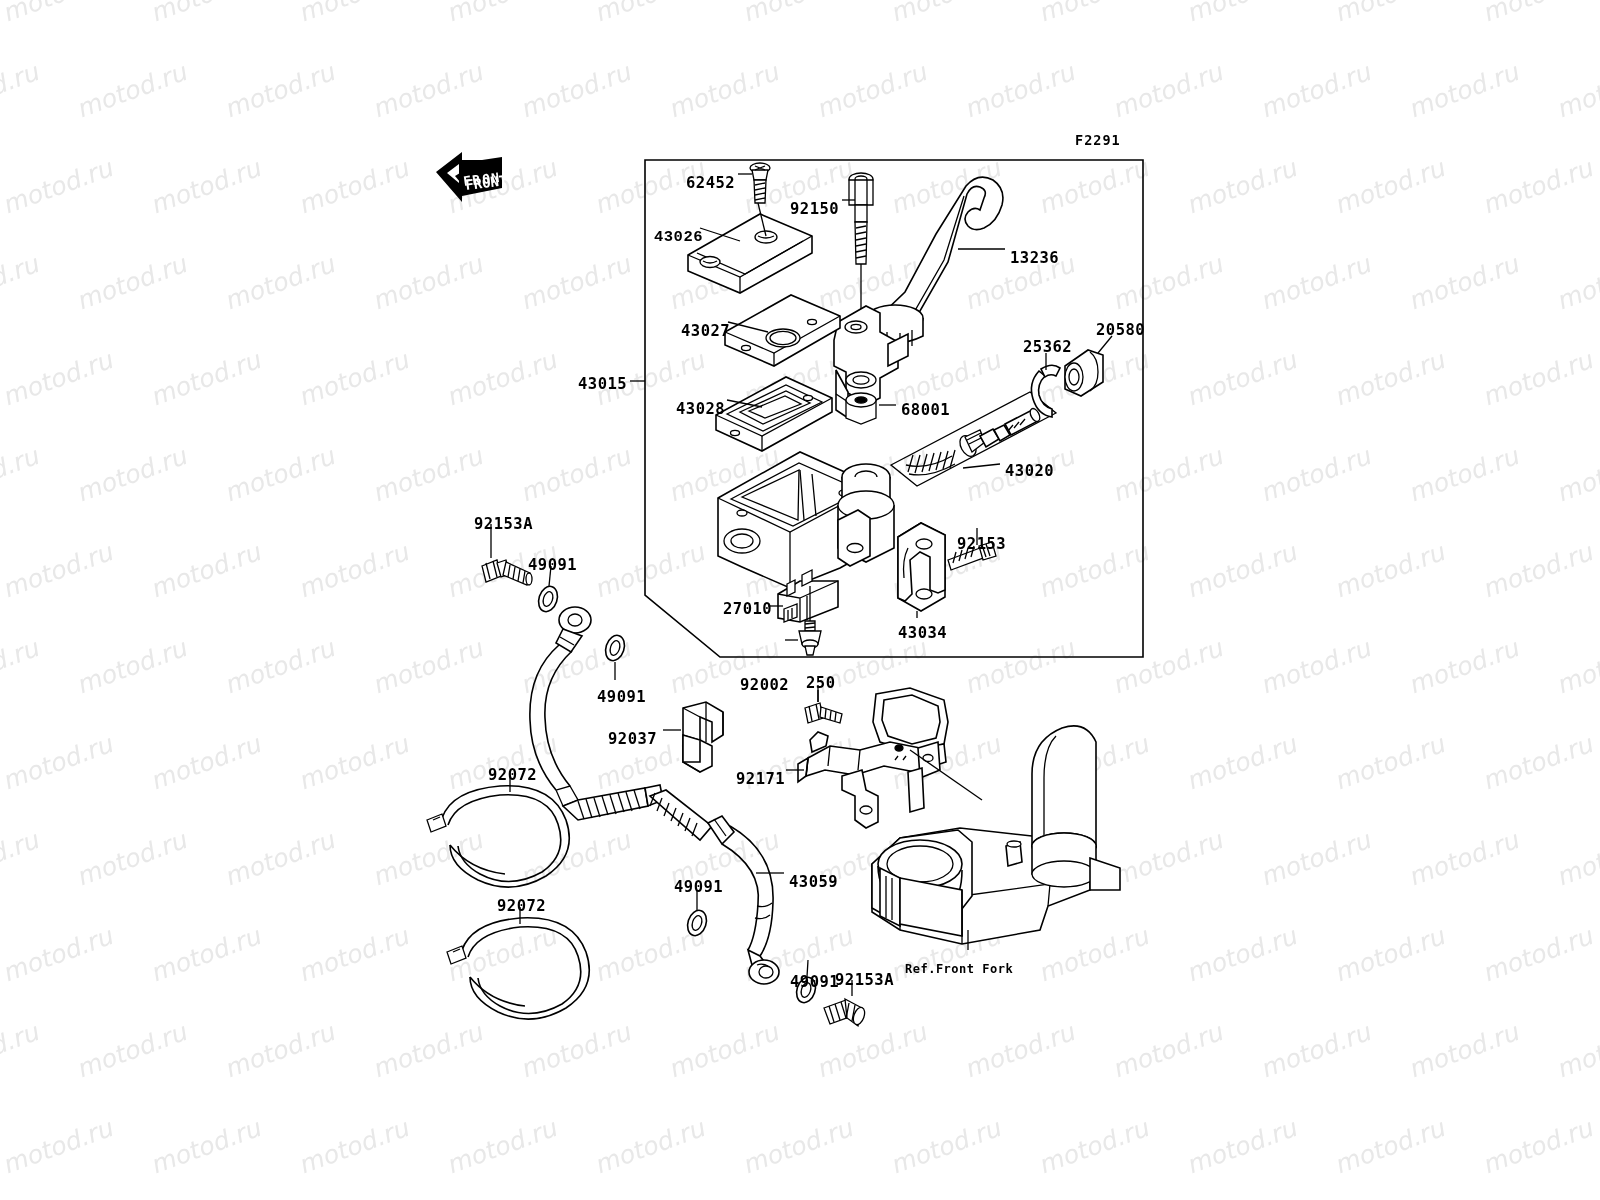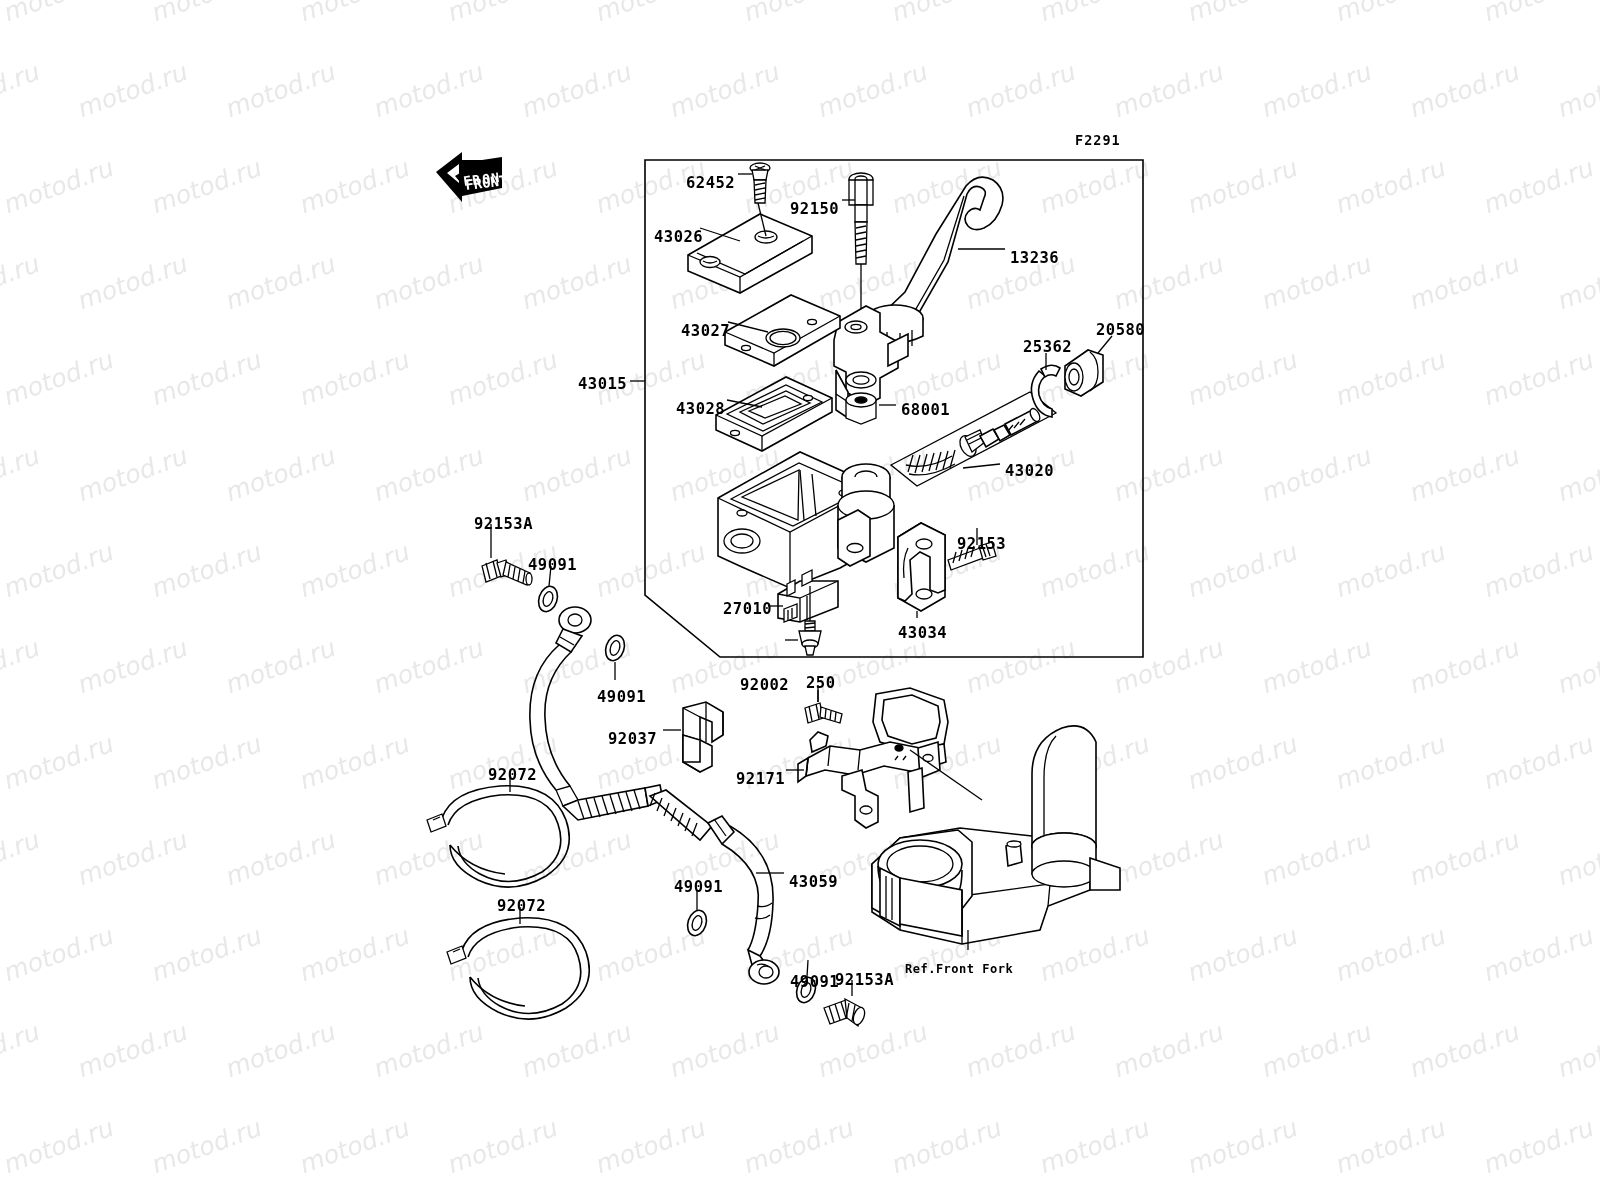--- a/index.html
+++ b/index.html
@@ -639,21 +639,21 @@
     </g>
     <line class="ln w1" x1="968" y1="930" x2="968" y2="950"></line>
 
     <line class="ln w1" x1="910" y1="750" x2="982" y2="800"></line>
 
   </svg>
 
   <div id="labels">
       <div class="lbl" style="left: 686px; top: 174px;">62452</div>
       <div class="lbl" style="left: 790px; top: 200px;">92150</div>
-      <div class="lbl" style="left: 654px; top: 228px;">43026</div>
+      <div class="lbl" style="left: 654px; top: 228px; font-family: Liberation Mono, monospace;">43026</div>
       <div class="lbl" style="left: 1010px; top: 249px;">13236</div>
       <div class="lbl" style="left: 681px; top: 322px;">43027</div>
       <div class="lbl" style="left: 1096px; top: 321px;">20580</div>
       <div class="lbl" style="left: 1023px; top: 338px;">25362</div>
       <div class="lbl" style="left: 578px; top: 375px;">43015</div>
       <div class="lbl" style="left: 676px; top: 400px;">43028</div>
       <div class="lbl" style="left: 901px; top: 401px;">68001</div>
       <div class="lbl" style="left: 1005px; top: 462px;">43020</div>
       <div class="lbl" style="left: 474px; top: 515px;">92153A</div>
       <div class="lbl" style="left: 957px; top: 535px;">92153</div>

